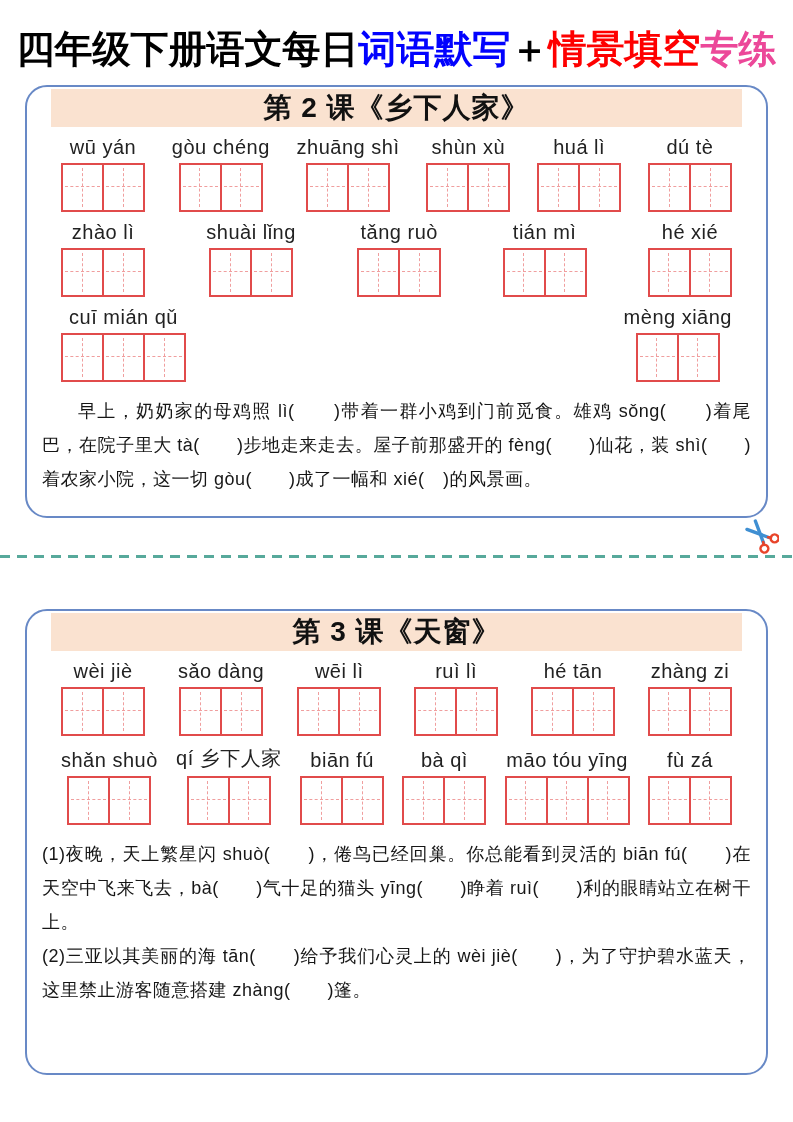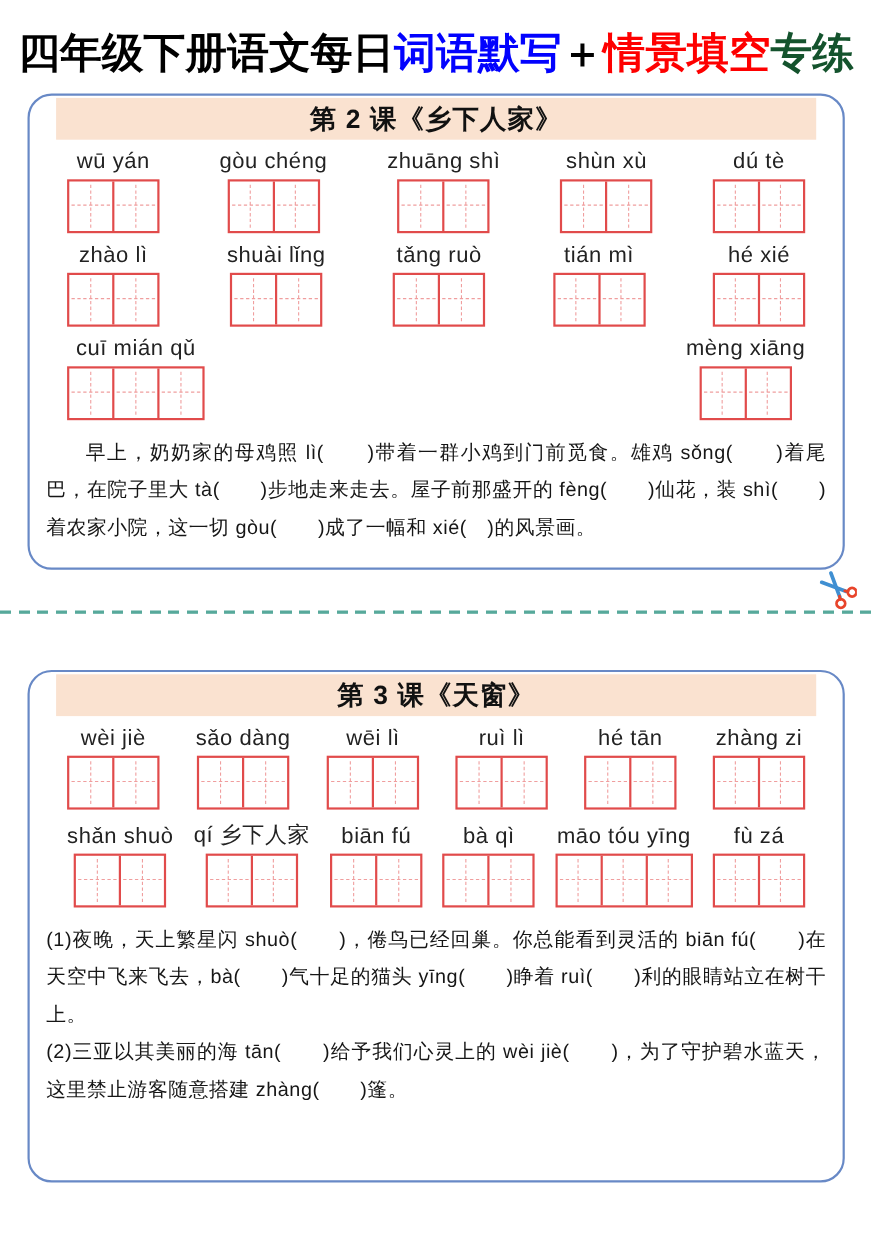--- a/index.html
+++ b/index.html
@@ -20,21 +20,21 @@
     letter-spacing:0px;line-height:1.15;white-space:nowrap;
   }
   .card{
     margin:13px 25px 0;border:2px solid var(--card-border);
     border-radius:22px;background:#fff;padding-bottom:20px;
   }
   .card.second{padding-bottom:66px;}
   .card-header{
     margin:2px 24px 0;height:38px;background:var(--header-bg);
     display:flex;align-items:center;justify-content:center;
-    font-size:24px;font-weight:700;color:#111;letter-spacing:1px;
+    font-size:28px;font-weight:700;color:#111;letter-spacing:1px;
   }
   .word-row{
     display:flex;justify-content:space-between;align-items:flex-end;
     padding:0 34px;margin-top:9px;
   }
   .word-row.centered{gap:22px;}
   .word-col{display:flex;flex-direction:column;align-items:center;}
   .pinyin{
     font-size:20px;color:#222;margin-bottom:4px;white-space:nowrap;
     letter-spacing:0.5px;
@@ -61,21 +61,21 @@
     position:absolute;left:0;right:0;top:37px;height:3px;
     background:repeating-linear-gradient(90deg,var(--divider) 0 10px,transparent 10px 17px);
   }
   .scissors{position:absolute;right:14px;top:-3px;width:34px;height:42px;}
 </style>
 </head>
 <body>
 
 <div class="page">
 
-  <h1 class="title"><span style="color: rgb(0, 0, 0);">四年级下册语文每日</span><span style="color: rgb(2, 2, 254);">词语默写</span><span style="color: rgb(0, 0, 0);">＋</span><span style="color: rgb(254, 0, 0);">情景填空</span><span style="color: #14532d;">专练</span></h1>
+  <h1 class="title"><span style="color: rgb(0, 0, 0);">四年级下册语文每日</span><span style="color: rgb(2, 2, 254);">词语默写</span><span style="color: rgb(0, 0, 0);">＋</span><span style="color: rgb(254, 0, 0);">情景填空</span><span style="color: #ec4899;">专练</span></h1>
 
   <section class="card">
     <div class="card-header">第 2 课《乡下人家》</div>
     <div class="rows">
         <div class="word-row">
           <div class="word-col">
             <div class="pinyin">wū yán</div>
             <div class="grid">
               <div class="cell"></div>
               <div class="cell"></div>
@@ -90,20 +90,27 @@
           </div>
           <div class="word-col">
             <div class="pinyin">zhuāng shì</div>
             <div class="grid">
               <div class="cell"></div>
               <div class="cell"></div>
             </div>
           </div>
           <div class="word-col">
             <div class="pinyin">shùn xù</div>
+            <div class="grid">
+              <div class="cell"></div>
+              <div class="cell"></div>
+            </div>
+          </div>
+          <div class="word-col">
+            <div class="pinyin">huá lì</div>
             <div class="grid">
               <div class="cell"></div>
               <div class="cell"></div>
             </div>
           </div>
           <div class="word-col">
             <div class="pinyin">dú tè</div>
             <div class="grid">
               <div class="cell"></div>
               <div class="cell"></div>

